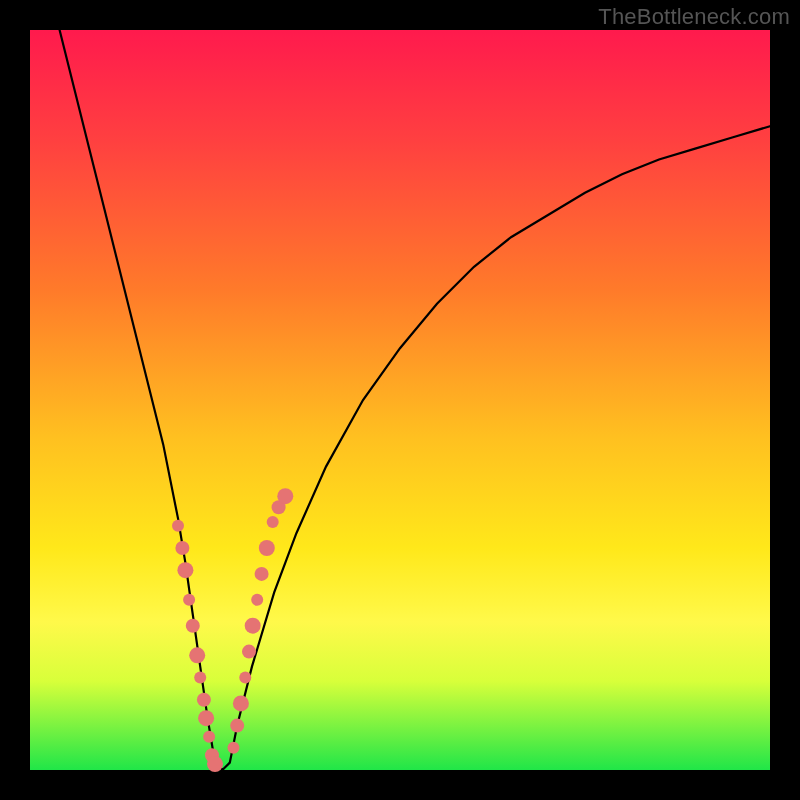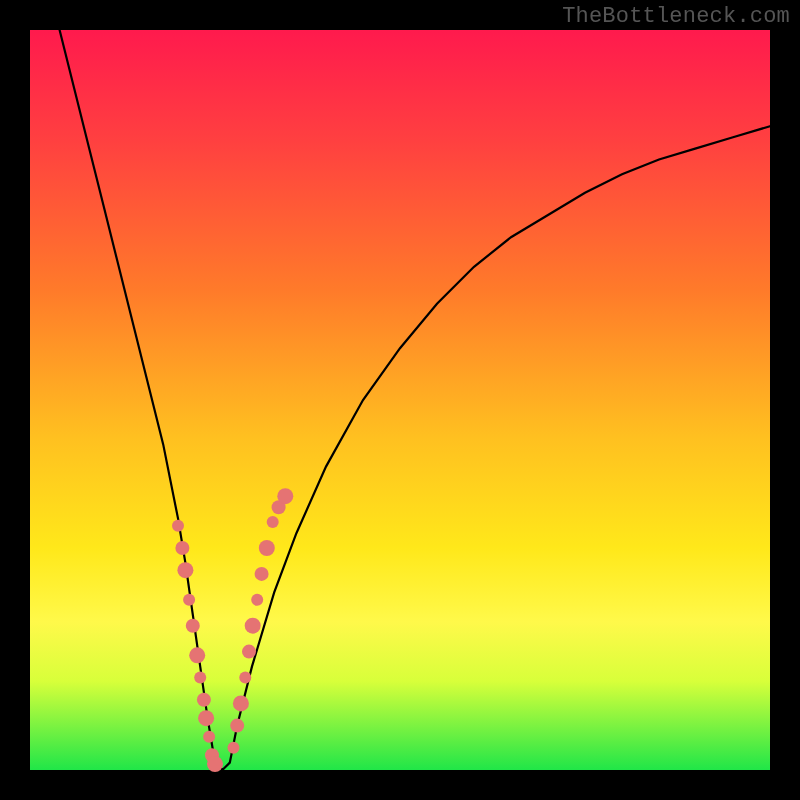--- a/index.html
+++ b/index.html
@@ -37,21 +37,20 @@
     );
   }
   .watermark {
     position: absolute;
     top: 4px;
     right: 10px;
     color: #555;
     font-size: 22px;
     letter-spacing: 0.2px;
     user-select: none;
-    font-family: Liberation Mono, monospace;
   }
   svg.curves {
     position: absolute;
     left: 0;
     top: 0;
     width: 800px;
     height: 800px;
     pointer-events: none;
   }
 </style>

